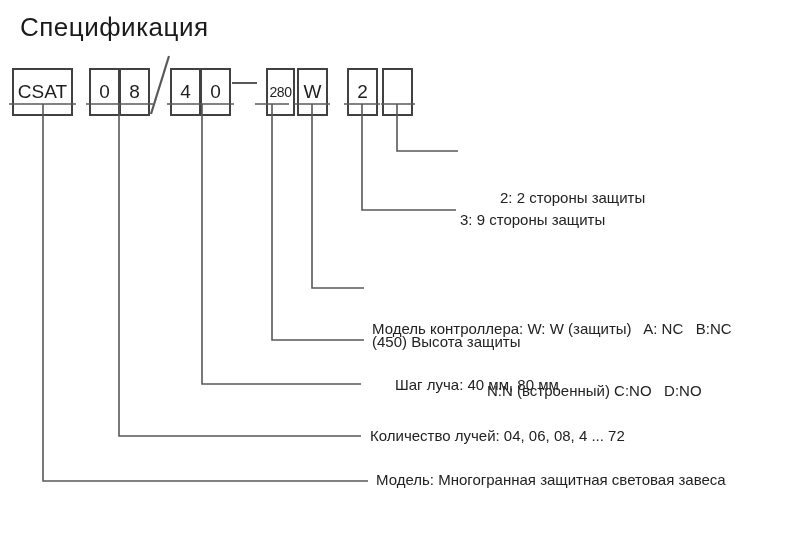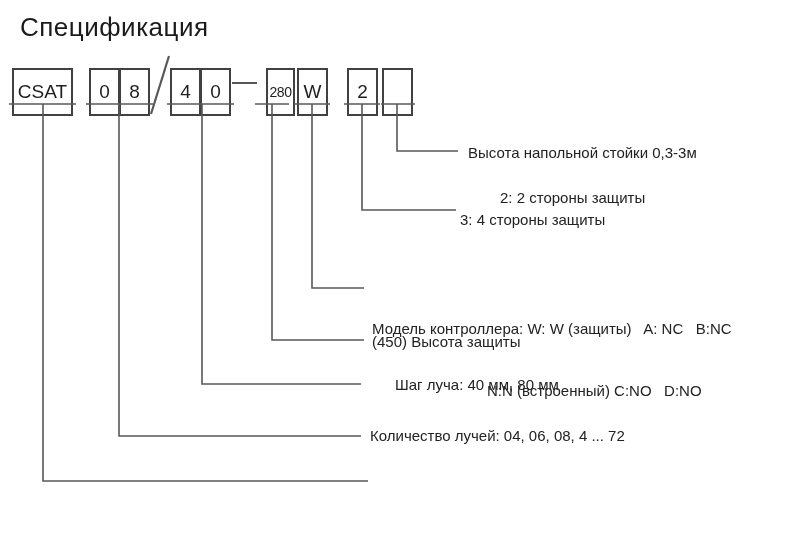--- a/index.html
+++ b/index.html
@@ -107,26 +107,26 @@
       <path d="M202 104 V384 H361"></path>
       <path d="M119 104 V436 H361"></path>
       <path d="M43 104 V481 H368"></path>
 
       <path d="M169 56 L151 114" stroke-width="2.2"></path>
 
       <path d="M232 83 H257" stroke-width="2"></path>
     </g>
   </svg>
 
-  <div class="label" style="left:468px; top:143px;">Высота напольной стойки 0,3-3м</div>
   <div class="label" style="left:460px; top:188px;margin-left:40px;">2: 2 стороны защиты</div>
-  <div class="label" style="left:460px; top:210px;">3: 4 стороны защиты</div>
+  <div class="label" style="left:460px; top:210px;">3: 9 стороны защиты</div>
 
   <div class="label" style="left:372px; top:279px;">
     <div class="line1">Модель контроллера: W: W (защиты)   A: NC   B:NC</div>
     <div class="line2">N:N (встроенный) C:NO   D:NO</div>
   </div>
 
   <div class="label" style="left:372px; top:332px;">(450) Высота защиты</div>
   <div class="label" style="left:369px; top:375px;margin-left:26px;">Шаг луча: 40 мм, 80 мм</div>
   <div class="label" style="left:370px; top:426px;">Количество лучей: 04, 06, 08, 4 ... 72</div>
+  <div class="label" style="left:376px; top:470px;">Модель: Многогранная защитная световая завеса</div>
 
 </div>
 
 </body></html>

